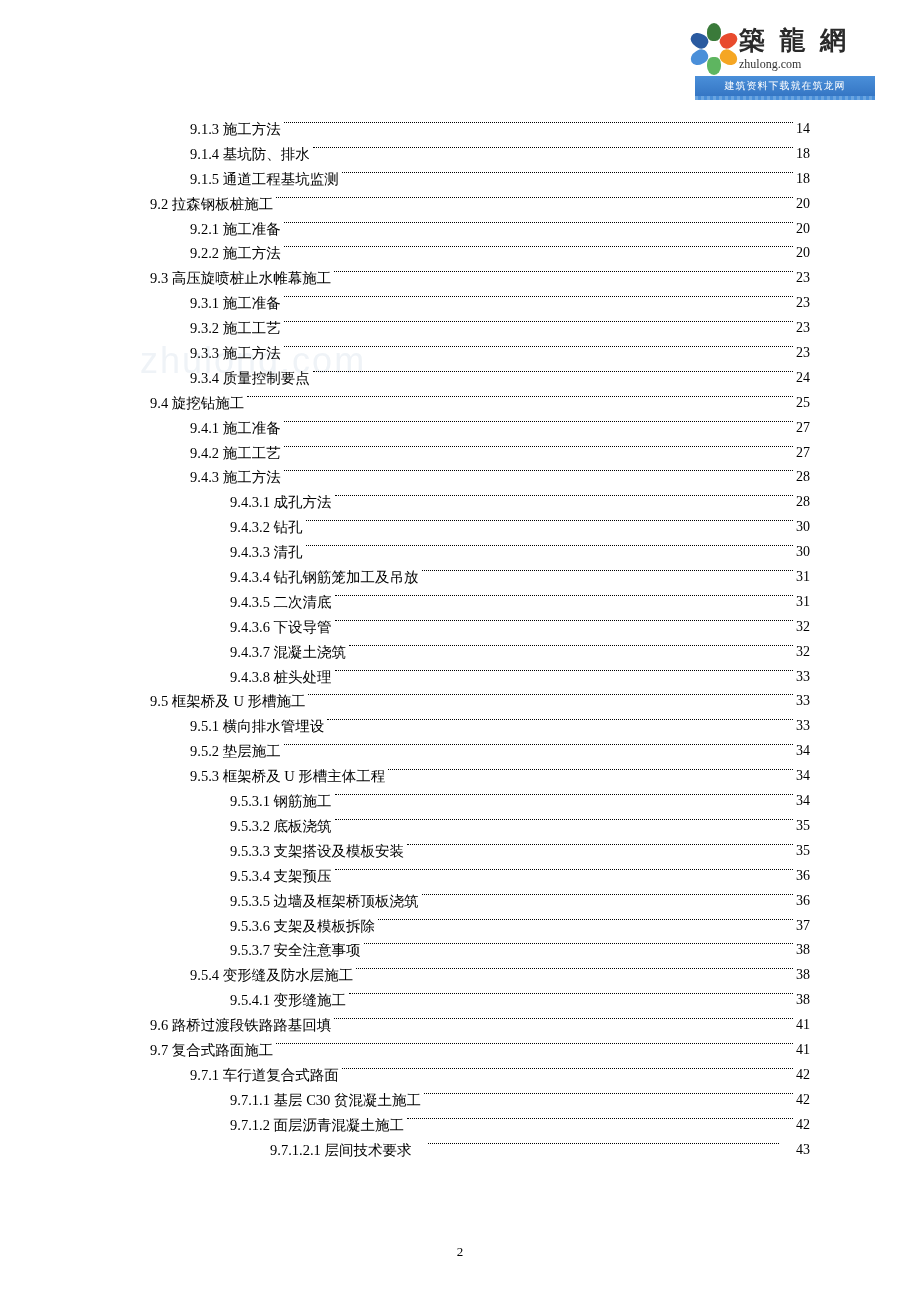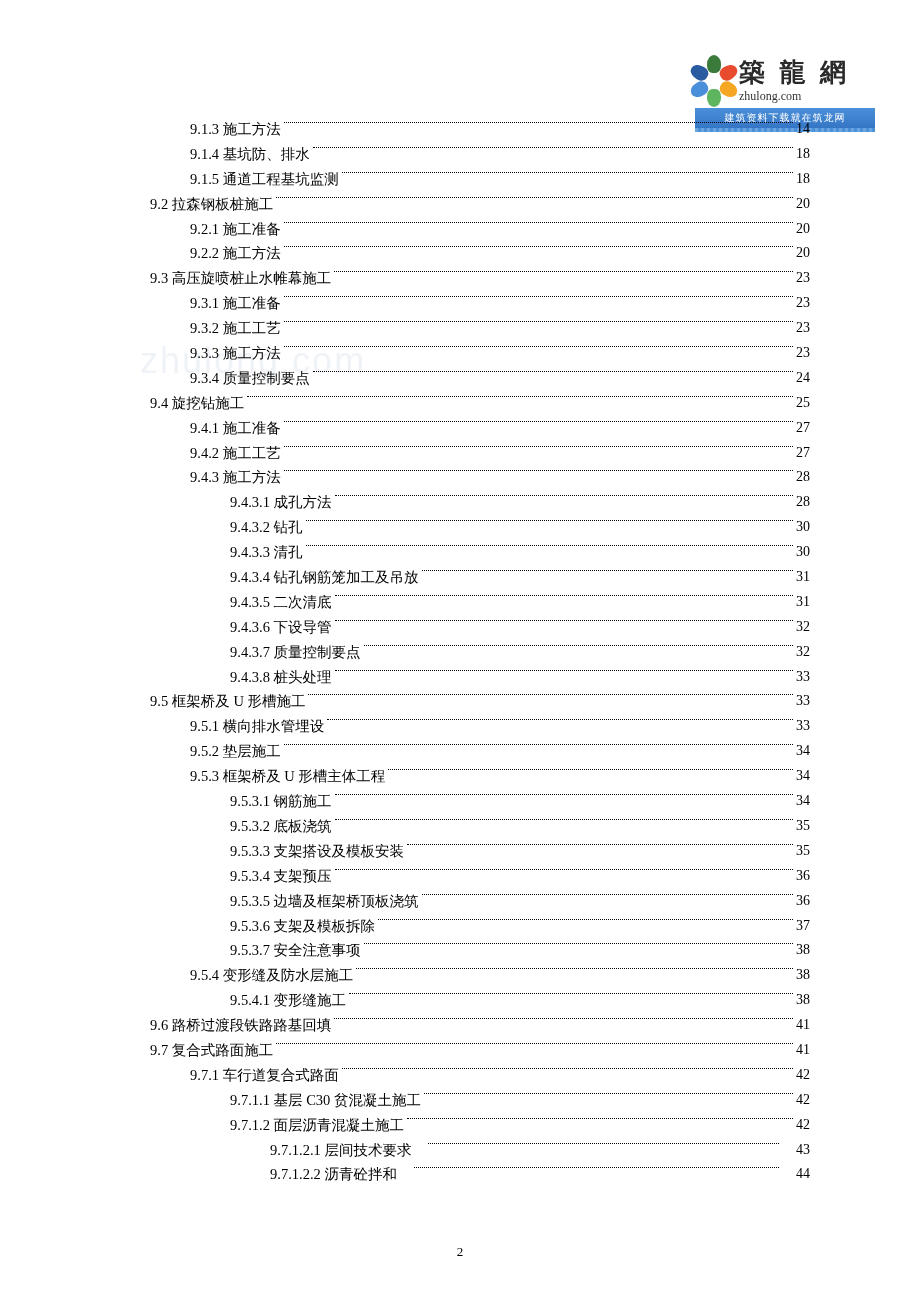--- a/index.html
+++ b/index.html
@@ -6,21 +6,21 @@
     body {
       width: 920px;
       height: 1302px;
       background: #fff;
       font-family: "SimSun", "宋体", serif;
       position: relative;
       color: #000;
     }
     .logo-area {
       position: absolute;
-      top: 53px;
+      top: 21px;
       right: 45px;
       width: 180px;
       text-align: left;
     }
     .logo-row {
       display: flex;
       align-items: center;
       gap: 6px;
     }
     .logo-icon {
@@ -239,21 +239,21 @@
       <span class="toc-label">9.4.3.5  二次清底 </span>
       <span class="toc-dots"></span>
       <span class="toc-page">31</span>
     </div>
     <div class="toc-line indent-3">
       <span class="toc-label">9.4.3.6 下设导管 </span>
       <span class="toc-dots"></span>
       <span class="toc-page">32</span>
     </div>
     <div class="toc-line indent-3">
-      <span class="toc-label">9.4.3.7 质量控制要点 </span>
+      <span class="toc-label">9.4.3.7 混凝土浇筑 </span>
       <span class="toc-dots"></span>
       <span class="toc-page">32</span>
     </div>
     <div class="toc-line indent-3">
       <span class="toc-label">9.4.3.8 桩头处理 </span>
       <span class="toc-dots"></span>
       <span class="toc-page">33</span>
     </div>
     <div class="toc-line indent-1">
       <span class="toc-label">9.5  框架桥及 U 形槽施工 </span>
@@ -343,20 +343,15 @@
     <div class="toc-line indent-3">
       <span class="toc-label">9.7.1.2 面层沥青混凝土施工 </span>
       <span class="toc-dots"></span>
       <span class="toc-page">42</span>
     </div>
     <div class="toc-line indent-4">
       <span class="toc-label">9.7.1.2.1 层间技术要求 </span>
       <span class="toc-dots"></span>
       <span class="toc-page">43</span>
     </div>
-    <div class="toc-line indent-4">
-      <span class="toc-label">9.7.1.2.2 沥青砼拌和 </span>
-      <span class="toc-dots"></span>
-      <span class="toc-page">44</span>
-    </div>
   </div>
 
 <div class="page-num">2</div>
 
 </body></html>

